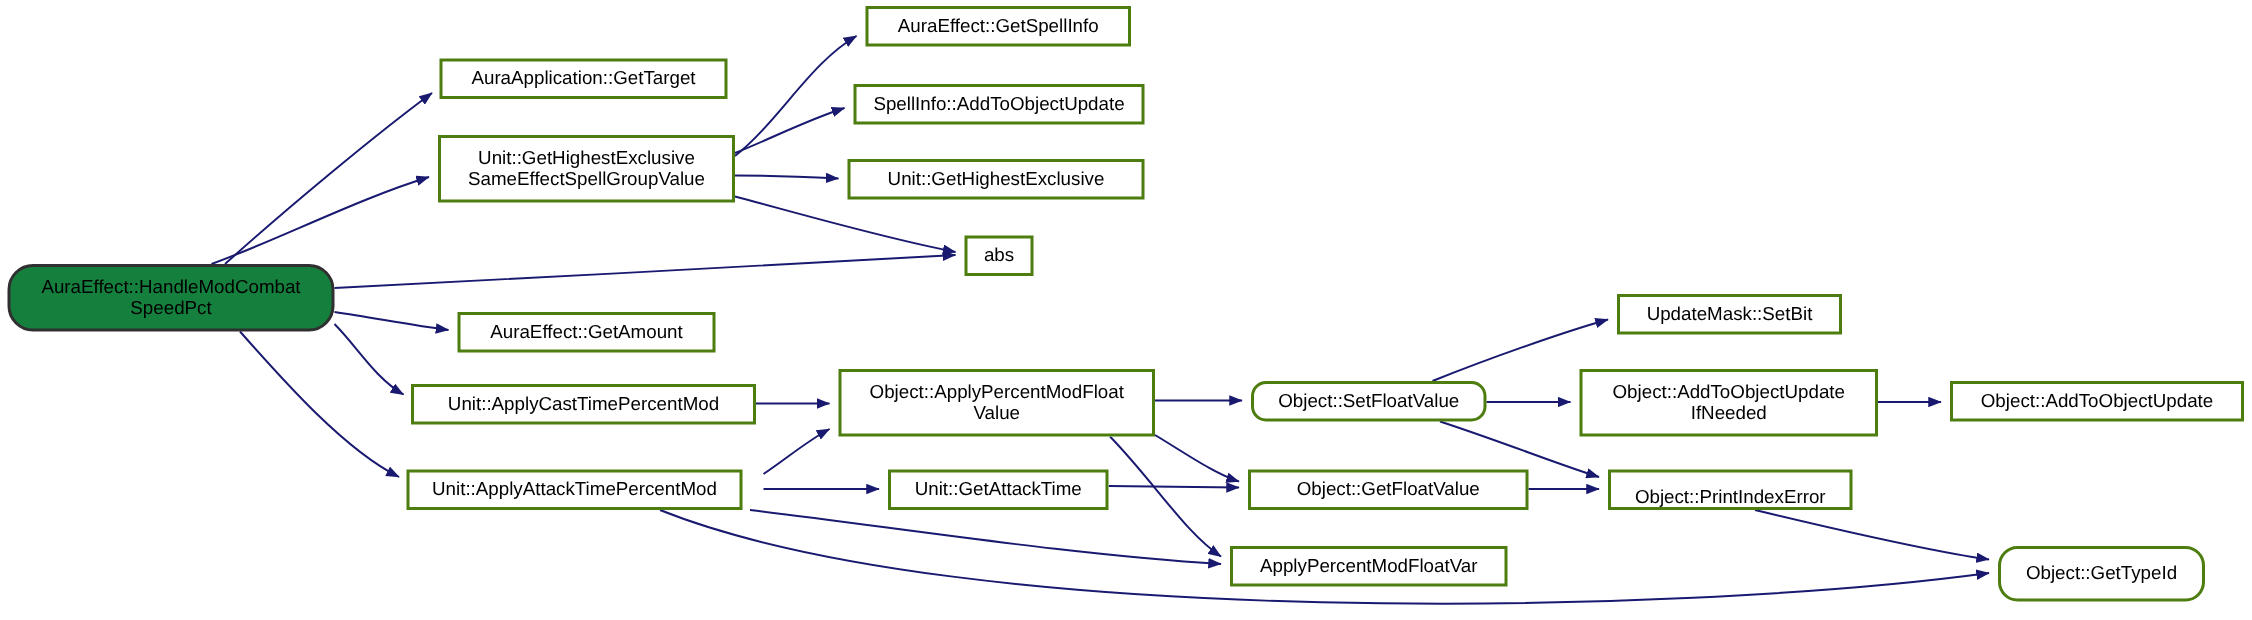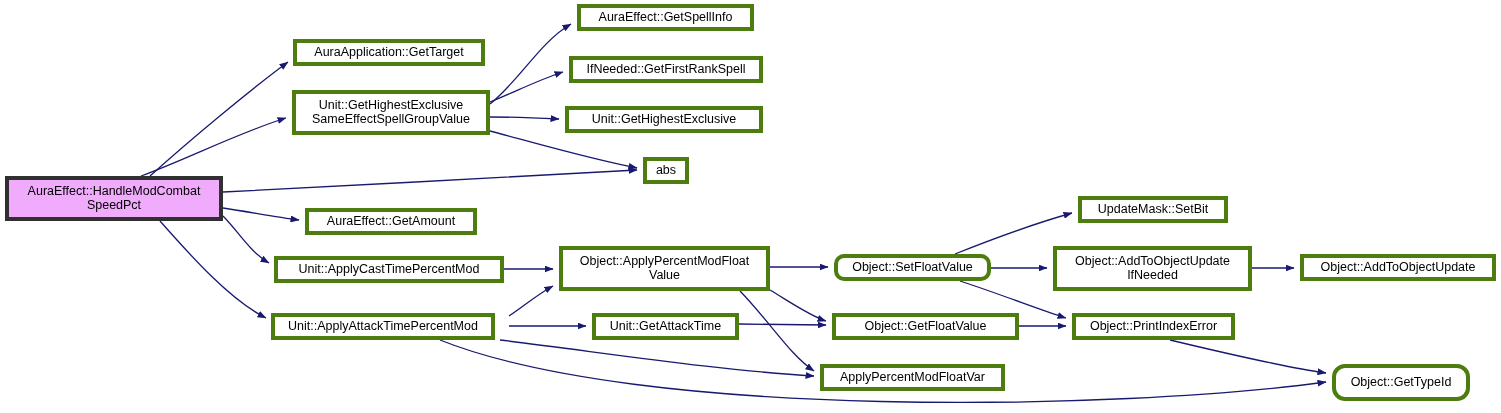--- a/index.html
+++ b/index.html
@@ -20,36 +20,37 @@
     position: absolute;
     left: 0;
     top: 0;
     width: 1501px;
     height: 413px;
     pointer-events: none;
   }
   .node {
     position: absolute;
     box-sizing: border-box;
-    border: 4px solid #4d7c0f;
+    border: 2px solid #4d7c0f;
     background: #ffffff;
     color: #000000;
     display: flex;
     align-items: center;
     justify-content: center;
     text-align: center;
     font-size: 12.5px;
     line-height: 13.5px;
     letter-spacing: 0px;
     white-space: pre-line;
     cursor: pointer;
   }
   .node.root {
-    background: #f0abfc;
+    background: #15803d;
     border-color: #303030;
+    border-radius: 17px;
   }
   .node-label {
     display: block;
     padding: 0 3px;
     white-space: pre-line;
   }
 </style>
 </head>
 <body>
 
@@ -88,32 +89,32 @@
         <path d="M1170,340 C1220,352 1290,368 1326,373" fill="none" stroke="#191970" stroke-width="1.3" marker-end="url(#arrowhead)"></path>
       </g>
   </svg>
   <div id="nodes-group">
       <div class="node root" style="left: 5px; top: 176px; width: 218px; height: 45px;"><span class="node-label">AuraEffect::HandleModCombat
 SpeedPct</span></div>
       <div class="node" style="left: 293px; top: 39px; width: 192px; height: 27px;"><span class="node-label">AuraApplication::GetTarget</span></div>
       <div class="node" style="left: 292px; top: 90px; width: 198px; height: 45px;"><span class="node-label">Unit::GetHighestExclusive
 SameEffectSpellGroupValue</span></div>
       <div class="node" style="left: 577px; top: 4px; width: 177px; height: 27px;"><span class="node-label">AuraEffect::GetSpellInfo</span></div>
-      <div class="node" style="left: 569px; top: 56px; width: 194px; height: 27px;"><span class="node-label">IfNeeded::GetFirstRankSpell</span></div>
+      <div class="node" style="left: 569px; top: 56px; width: 194px; height: 27px;"><span class="node-label">SpellInfo::AddToObjectUpdate</span></div>
       <div class="node" style="left: 565px; top: 106px; width: 198px; height: 27px;"><span class="node-label">Unit::GetHighestExclusive</span></div>
       <div class="node" style="left: 643px; top: 157px; width: 46px; height: 27px;"><span class="node-label">abs</span></div>
       <div class="node" style="left: 305px; top: 208px; width: 172px; height: 27px;"><span class="node-label">AuraEffect::GetAmount</span></div>
       <div class="node" style="left: 274px; top: 256px; width: 230px; height: 27px;"><span class="node-label">Unit::ApplyCastTimePercentMod</span></div>
       <div class="node" style="left: 271px; top: 313px; width: 224px; height: 27px;"><span class="node-label">Unit::ApplyAttackTimePercentMod</span></div>
       <div class="node" style="left: 559px; top: 246px; width: 211px; height: 45px;"><span class="node-label">Object::ApplyPercentModFloat
 Value</span></div>
       <div class="node" style="left: 592px; top: 313px; width: 147px; height: 27px;"><span class="node-label">Unit::GetAttackTime</span></div>
       <div class="node" style="left: 834px; top: 254px; width: 157px; height: 27px; border-radius: 10px;"><span class="node-label">Object::SetFloatValue</span></div>
       <div class="node" style="left: 832px; top: 313px; width: 187px; height: 27px;"><span class="node-label">Object::GetFloatValue</span></div>
       <div class="node" style="left: 820px; top: 364px; width: 185px; height: 27px;"><span class="node-label">ApplyPercentModFloatVar</span></div>
       <div class="node" style="left: 1078px; top: 196px; width: 150px; height: 27px;"><span class="node-label">UpdateMask::SetBit</span></div>
       <div class="node" style="left: 1053px; top: 246px; width: 199px; height: 45px;"><span class="node-label">Object::AddToObjectUpdate
 IfNeeded</span></div>
-      <div class="node" style="left: 1072px; top: 313px; width: 163px; height: 27px;"><span class="node-label">Object::PrintIndexError</span></div>
+      <div class="node" style="left: 1072px; top: 313px; width: 163px; height: 27px; align-items: flex-end;"><span class="node-label">Object::PrintIndexError</span></div>
       <div class="node" style="left: 1300px; top: 254px; width: 196px; height: 27px;"><span class="node-label">Object::AddToObjectUpdate</span></div>
       <div class="node" style="left: 1332px; top: 364px; width: 138px; height: 37px; border-radius: 13px;"><span class="node-label">Object::GetTypeId</span></div>
     </div>
 </div>
 
 </body></html>

